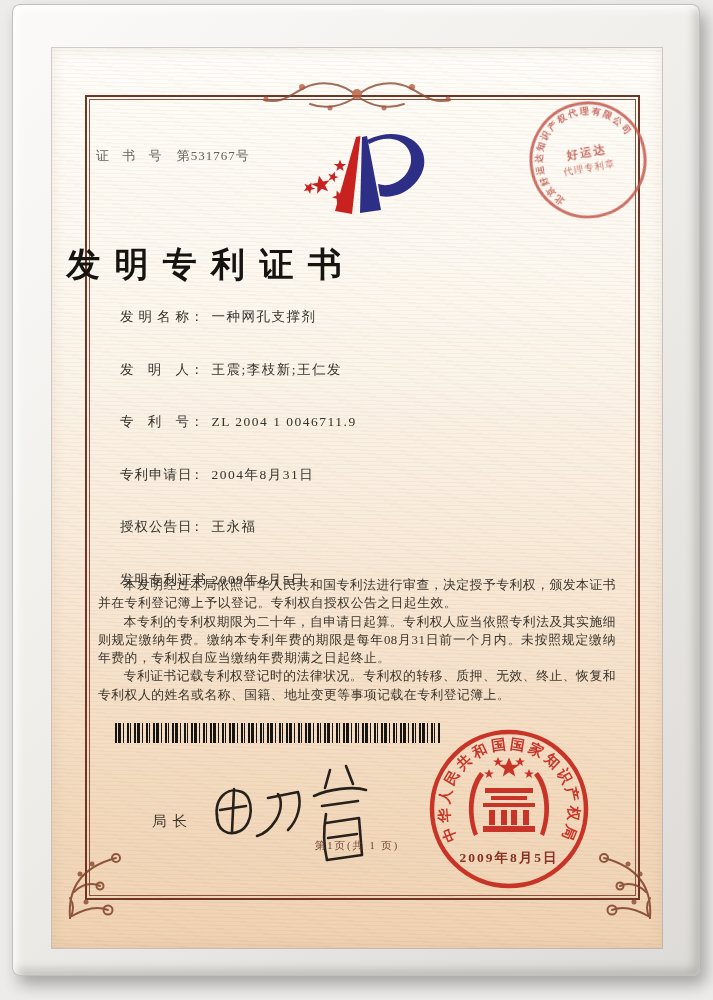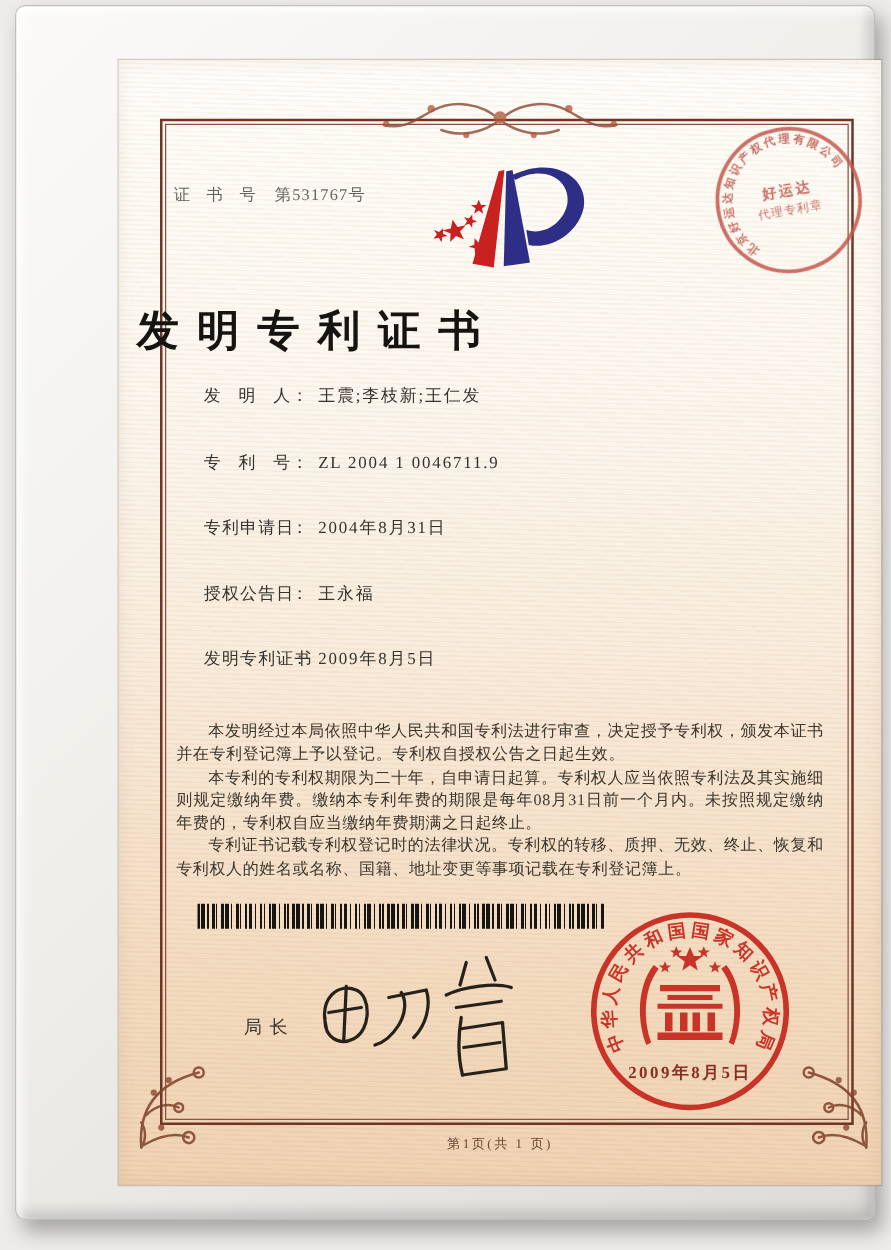--- a/index.html
+++ b/index.html
@@ -20,21 +20,20 @@
       6px 9px 16px rgba(0,0,0,.3);
     padding:44px 38px 28px 40px;
     box-sizing:border-box;
   }
   
   .paper{
     position:relative;width:610px;height:900px;
     background:linear-gradient(180deg,#fdfcf8 0%,#fbf7ef 28%,#f8ecdc 52%,#f3dcc2 78%,#efd2b2 100%);
     box-shadow:0 0 0 1px rgba(120,95,80,.3), inset 0 0 14px rgba(150,110,80,.12);
     overflow:hidden;
-    margin-left:43px;
   }
   .paper::before{
     content:"";position:absolute;inset:0;pointer-events:none;
     background:repeating-linear-gradient(1.5deg, rgba(190,120,75,.055) 0 1.2px, rgba(255,255,255,0) 1.2px 3.8px);
     mix-blend-mode:multiply;
   }
   
   .rule-outer{position:absolute;left:33px;right:22px;top:47px;bottom:48px;border:2px solid #6f3527;}
   .rule-inner{position:absolute;left:37px;right:26px;top:51px;bottom:52px;border:1px solid #8c5240;}
   
@@ -77,21 +76,21 @@
       #171512 15px 16px, transparent 16px 19px);
   }
   
   .sig-title{position:absolute;left:100px;top:764px;font-size:14.5px;color:#3c362e;letter-spacing:6px;}
   .sig-svg{position:absolute;left:142px;top:708px;}
   .visually-hidden{position:absolute;width:1px;height:1px;overflow:hidden;clip:rect(0 0 0 0);white-space:nowrap;}
   
   .official-seal{position:absolute;left:374px;top:678px;opacity:.93;filter:blur(.35px);}
   
   .page-foot{
-    position:absolute;left:0;right:0;top:860px;text-align:center;
+    position:absolute;left:0;right:0;top:791px;text-align:center;
     font-size:10.5px;color:#6d4434;letter-spacing:2px;
   }
 </style>
 </head>
 <body>
 
 <div class="photo-frame">
   <div class="paper">
 
     <div class="rule-outer"></div>
@@ -142,20 +141,23 @@
       <text font-size="9" fill="#bd5348" letter-spacing="2.2" font-weight="bold">
         <textPath href="#agring">北京好运达知识产权代理有限公司</textPath>
       </text>
       <text x="64" y="60" text-anchor="middle" font-size="11.5" fill="#bd5348" font-weight="bold" letter-spacing="2">好运达</text>
       <text x="64" y="75" text-anchor="middle" font-size="9.5" fill="#bd5348" letter-spacing="1">代理专利章</text>
     </svg>
 
     <div class="title">发明专利证书</div>
 
     <div class="fields">
+      <div class="field">
+        <span class="flabel">发明名称</span><span class="fcolon">：</span><span class="fvalue">一种网孔支撑剂</span>
+      </div>
       <div class="field">
         <span class="flabel">发明人</span><span class="fcolon">：</span><span class="fvalue">王震;李枝新;王仁发</span>
       </div>
       <div class="field">
         <span class="flabel">专利号</span><span class="fcolon">：</span><span class="fvalue">ZL 2004 1 0046711.9</span>
       </div>
       <div class="field">
         <span class="flabel">专利申请日</span><span class="fcolon">：</span><span class="fvalue">2004年8月31日</span>
       </div>
       <div class="field">

